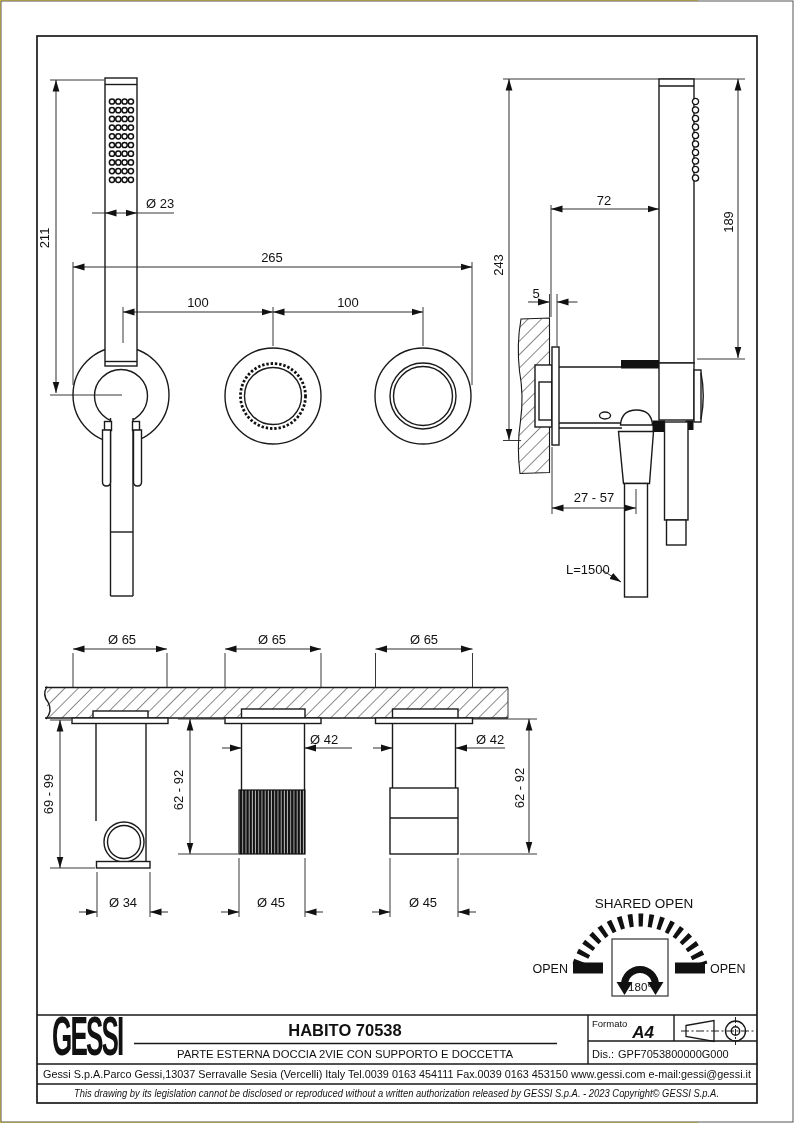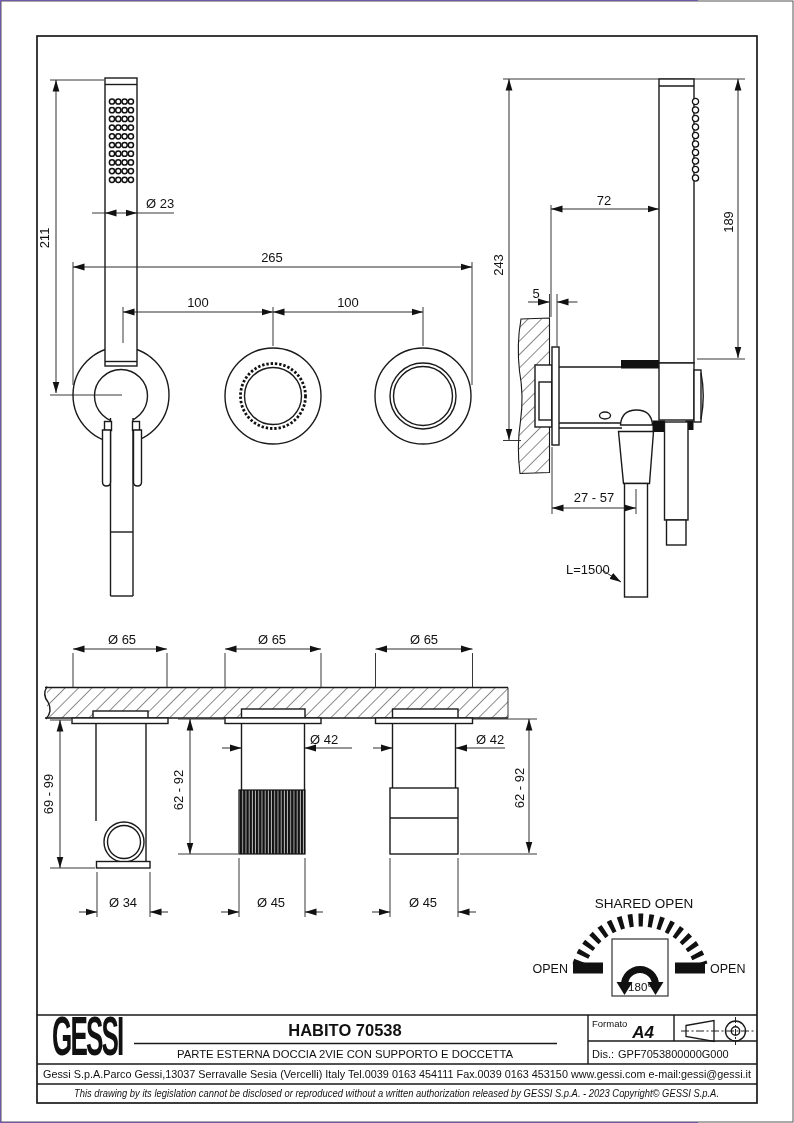--- a/index.html
+++ b/index.html
@@ -1,16 +1,16 @@
 <!DOCTYPE html>
 <html><head>
 <meta charset="utf-8">
 <style>
   html,body{margin:0;padding:0;background:#fff;}
-  .page{position:relative;width:698px;height:1123px;background:#8b5cf6;}
+  .page{position:relative;width:698px;height:1123px;background:#fde047;}
   svg{display:block;}
   text{font-family:"Liberation Sans", sans-serif;fill:#111;}
   .t{font-size:13px;}
   .s{stroke:#1a1a1a;stroke-width:1.4;fill:none;}
   .sw{stroke:#1a1a1a;stroke-width:1.4;fill:#fff;}
   .sb{fill:#111;stroke:none;}
   .d{stroke:#222;stroke-width:0.95;fill:none;}
   .thin{stroke:#222;stroke-width:0.9;fill:none;}
   .knurlc{stroke:#111;stroke-width:2.8;fill:none;stroke-dasharray:2.4,1.9;}
   .tb-big{font-size:16.5px;font-weight:bold;}

